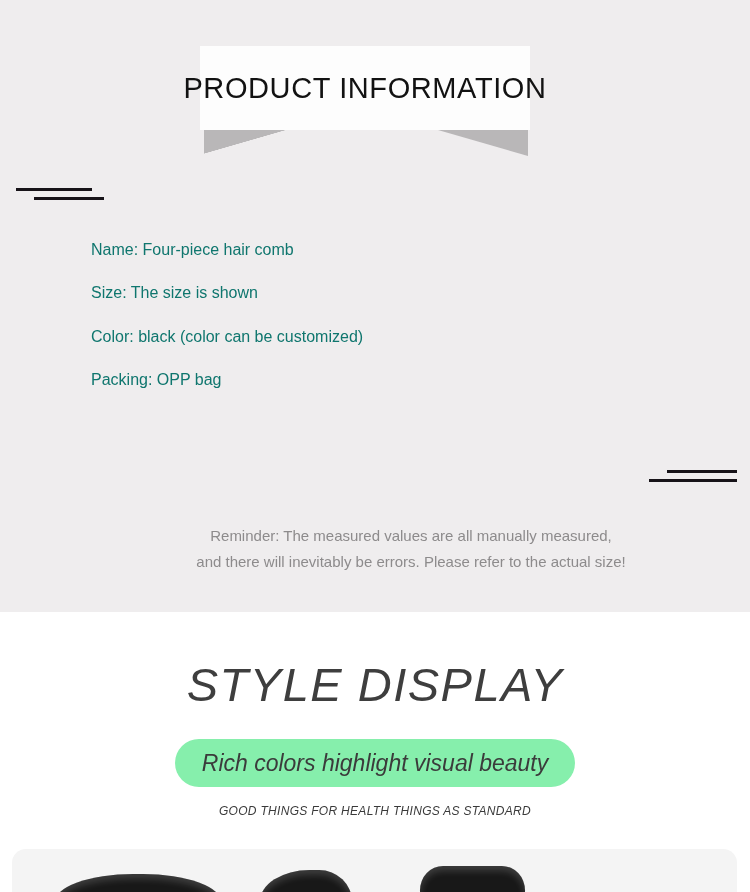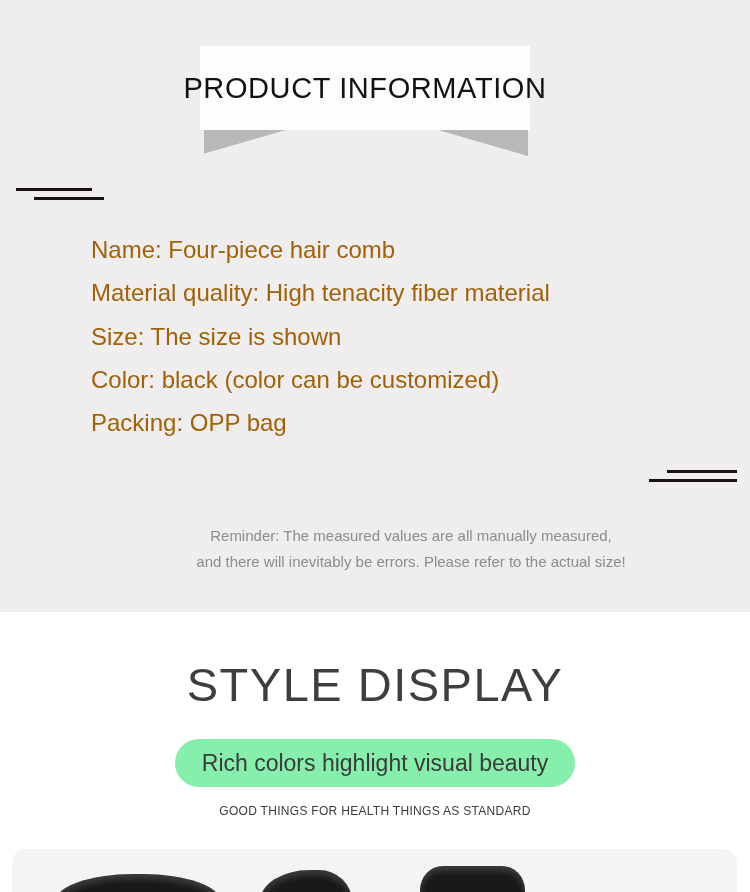--- a/index.html
+++ b/index.html
@@ -96,23 +96,23 @@
   .rule-group.right .rule-b { width: 88px; margin-top: 6px; }
 
   
   .spec-list {
     position: absolute;
     left: 91px;
     top: 228px;
     width: 560px;
   }
   .spec-line {
-    font-size: 24px;
+    font-size: 16px;
     line-height: 43.3px;
-    color: #a16207;
+    color: #0f766e;
     white-space: nowrap;
   }
 
   
   .reminder {
     position: absolute;
     left: 0;
     top: 523px;
     width: 750px;
     text-align: center;
@@ -124,20 +124,21 @@
   .reminder div { white-space: nowrap; }
 
   
   .style-section {
     position: absolute;
     left: 0;
     top: 612px;
     width: 750px;
     height: 280px;
     background: #ffffff;
+    font-style: italic;
   }
   .style-heading {
     position: absolute;
     left: 0;
     top: 45px;
     width: 750px;
     text-align: center;
     font-size: 47px;
     letter-spacing: 1.5px;
     color: #3e3e3e;
@@ -209,21 +210,20 @@
       <div class="banner-title">PRODUCT INFORMATION</div>
     </div>
 
     <div class="rule-group left">
       <div class="rule rule-a"></div>
       <div class="rule rule-b"></div>
     </div>
 
     <div class="spec-list">
       <div class="spec-line">Name: Four-piece hair comb</div>
-      <div class="spec-line">Material quality: High tenacity fiber material</div>
       <div class="spec-line">Size: The size is shown</div>
       <div class="spec-line">Color: black (color can be customized)</div>
       <div class="spec-line">Packing: OPP bag</div>
     </div>
 
     <div class="rule-group right">
       <div class="rule rule-a"></div>
       <div class="rule rule-b"></div>
     </div>
 

